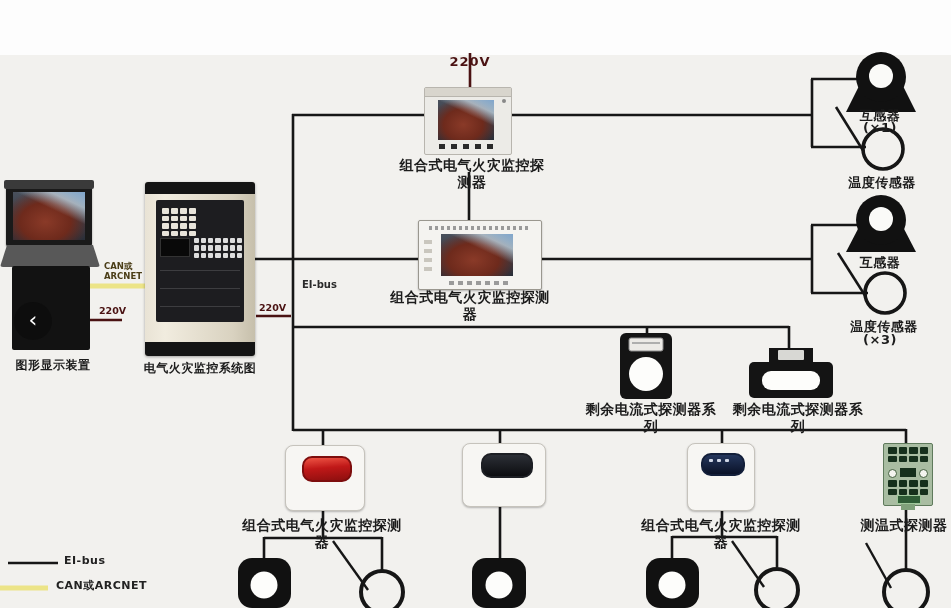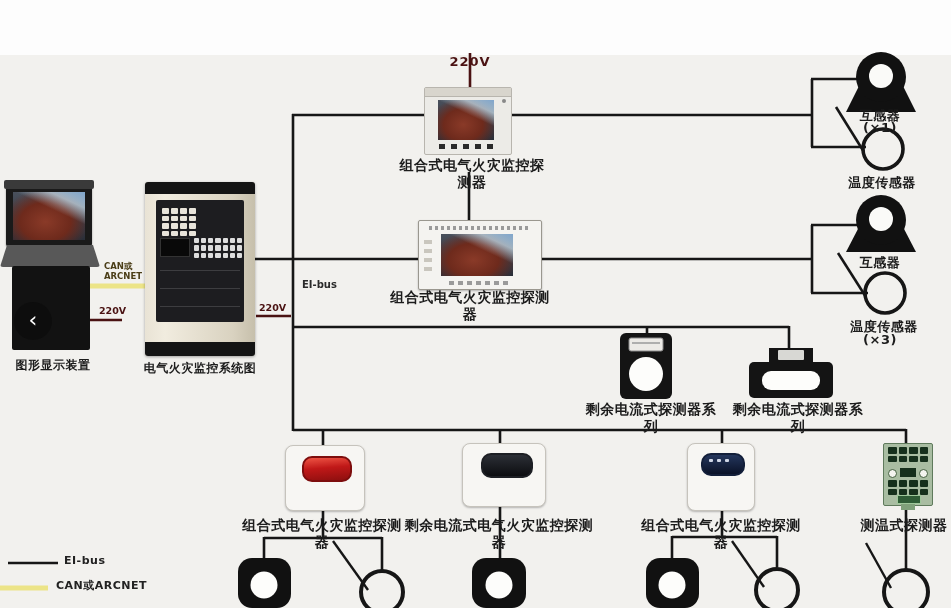--- a/index.html
+++ b/index.html
@@ -349,19 +349,18 @@
   <div class="lbl small" style="left:846px;top:120px;width:68px;">(×1)</div>
   <div class="lbl small" style="left:838px;top:175px;width:88px;">温度传感器</div>
   <div class="lbl small" style="left:846px;top:255px;width:68px;">互感器</div>
   <div class="lbl small" style="left:840px;top:319px;width:88px;">温度传感器</div>
   <div class="lbl small" style="left:846px;top:332px;width:68px;">(×3)</div>
 
   <div class="lbl" style="left:581px;top:401px;width:140px;">剩余电流式探测器系列</div>
   <div class="lbl" style="left:731px;top:401px;width:134px;">剩余电流式探测器系列</div>
 
   <div class="lbl" style="left:236px;top:517px;width:172px;">组合式电气火灾监控探测器</div>
-  <div class="lbl" style="left:404px;top:517px;width:190px;">剩余电流式电气火灾监控探测器</div>
   <div class="lbl" style="left:636px;top:517px;width:170px;">组合式电气火灾监控探测器</div>
   <div class="lbl" style="left:854px;top:517px;width:100px;">测温式探测器</div>
 
   <div class="lbl legend" style="left:64px;top:554px;width:80px;">EI-bus</div>
   <div class="lbl legend" style="left:56px;top:579px;width:130px;">CAN或ARCNET</div>
 </div>
 
 </body></html>

